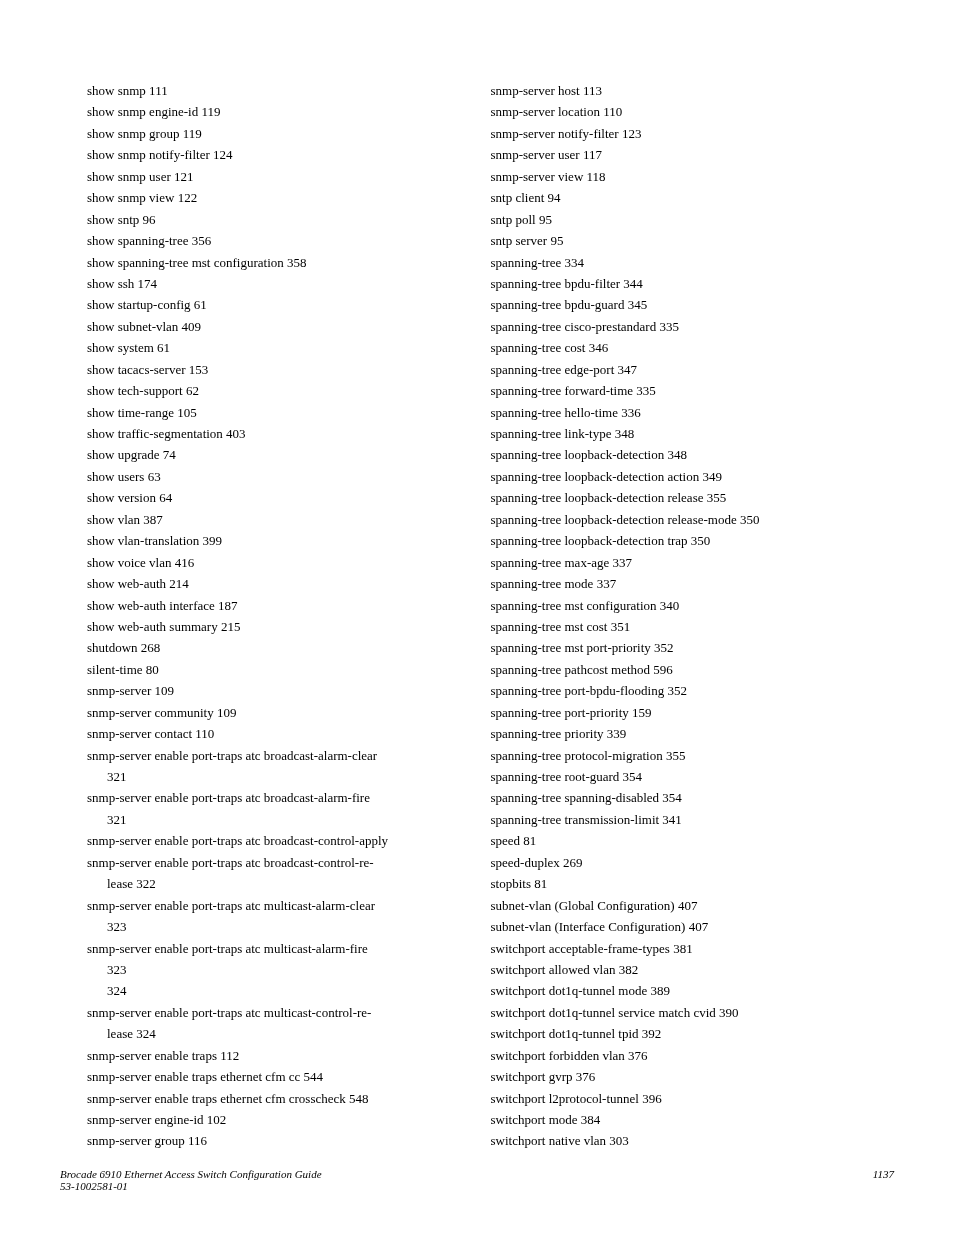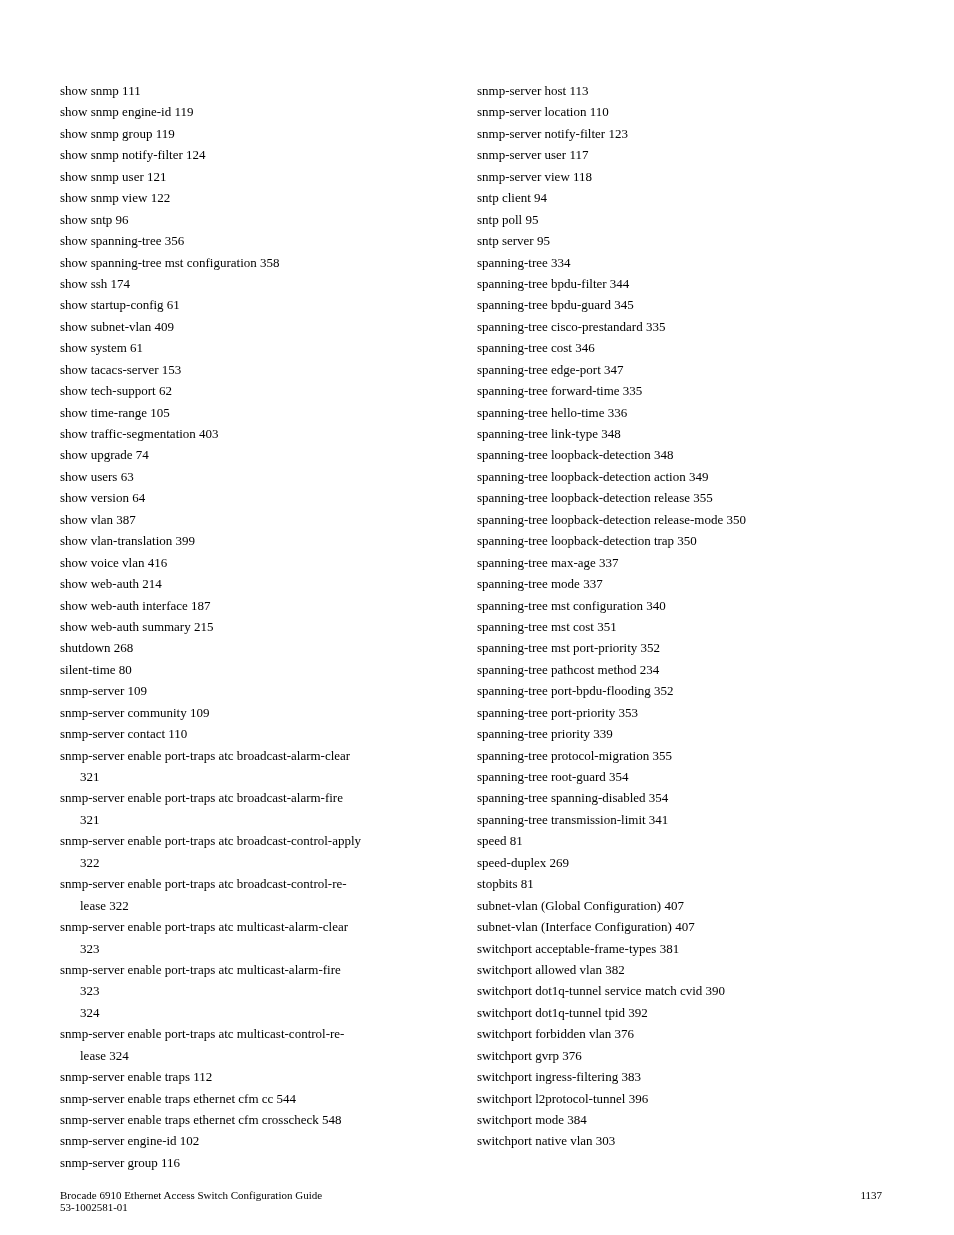--- a/index.html
+++ b/index.html
@@ -11,42 +11,44 @@
       width: 954px;
       min-height: 1235px;
       position: relative;
     }
     .page {
       padding: 80px 60px 80px 60px;
       position: relative;
     }
     .content {
       display: flex;
+      margin-left: 27px;
     }
     .col {
       flex: 1;
       line-height: 1.65;
     }
     .col p {
       margin: 0;
       padding: 0;
       font-size: 13px;
       line-height: 1.65;
     }
     .col p.indent {
       padding-left: 20px;
     }
     .footer {
       position: absolute;
       bottom: 40px;
       left: 60px;
-      right: 72px;
+      right: 60px;
       display: flex;
       justify-content: space-between;
       font-size: 11px;
+      font-style: italic;
     }
   </style>
 </head>
 <body>
 
 <div class="page">
   <div class="content">
     <div class="col" id="left-col">
         <p>show snmp 111</p>
         <p>show snmp engine-id 119</p>
@@ -77,21 +79,20 @@
         <p>shutdown 268</p>
         <p>silent-time 80</p>
         <p>snmp-server 109</p>
         <p>snmp-server community 109</p>
         <p>snmp-server contact 110</p>
         <p>snmp-server enable port-traps atc broadcast-alarm-clear</p>
         <p class="indent">321</p>
         <p>snmp-server enable port-traps atc broadcast-alarm-fire</p>
         <p class="indent">321</p>
         <p>snmp-server enable port-traps atc broadcast-control-apply</p>
-        <p class="indent">322</p>
         <p>snmp-server enable port-traps atc broadcast-control-re-</p>
         <p class="indent">lease 322</p>
         <p>snmp-server enable port-traps atc multicast-alarm-clear</p>
         <p class="indent">323</p>
         <p>snmp-server enable port-traps atc multicast-alarm-fire</p>
         <p class="indent">323</p>
         <p class="indent">324</p>
         <p>snmp-server enable port-traps atc multicast-control-re-</p>
         <p class="indent">lease 324</p>
         <p>snmp-server enable traps 112</p>
@@ -121,40 +122,40 @@
         <p>spanning-tree loopback-detection 348</p>
         <p>spanning-tree loopback-detection action 349</p>
         <p>spanning-tree loopback-detection release 355</p>
         <p>spanning-tree loopback-detection release-mode 350</p>
         <p>spanning-tree loopback-detection trap 350</p>
         <p>spanning-tree max-age 337</p>
         <p>spanning-tree mode 337</p>
         <p>spanning-tree mst configuration 340</p>
         <p>spanning-tree mst cost 351</p>
         <p>spanning-tree mst port-priority 352</p>
-        <p>spanning-tree pathcost method 234</p>
+        <p>spanning-tree pathcost method 596</p>
         <p>spanning-tree port-bpdu-flooding 352</p>
-        <p>spanning-tree port-priority 353</p>
+        <p>spanning-tree port-priority 159</p>
         <p>spanning-tree priority 339</p>
         <p>spanning-tree protocol-migration 355</p>
         <p>spanning-tree root-guard 354</p>
         <p>spanning-tree spanning-disabled 354</p>
         <p>spanning-tree transmission-limit 341</p>
         <p>speed 81</p>
         <p>speed-duplex 269</p>
         <p>stopbits 81</p>
         <p>subnet-vlan (Global Configuration) 407</p>
         <p>subnet-vlan (Interface Configuration) 407</p>
         <p>switchport acceptable-frame-types  381</p>
         <p>switchport allowed vlan 382</p>
+        <p>switchport dot1q-tunnel mode 389</p>
         <p>switchport dot1q-tunnel service match cvid 390</p>
         <p>switchport dot1q-tunnel tpid 392</p>
         <p>switchport forbidden vlan 376</p>
         <p>switchport gvrp 376</p>
-        <p>switchport ingress-filtering  383</p>
         <p>switchport l2protocol-tunnel  396</p>
         <p>switchport mode 384</p>
         <p>switchport native vlan 303</p>
       </div>
   </div>
   <div class="footer">
     <div style="white-space:pre;">Brocade 6910 Ethernet Access Switch Configuration Guide
 53-1002581-01</div>
     <div>1137</div>
   </div>

